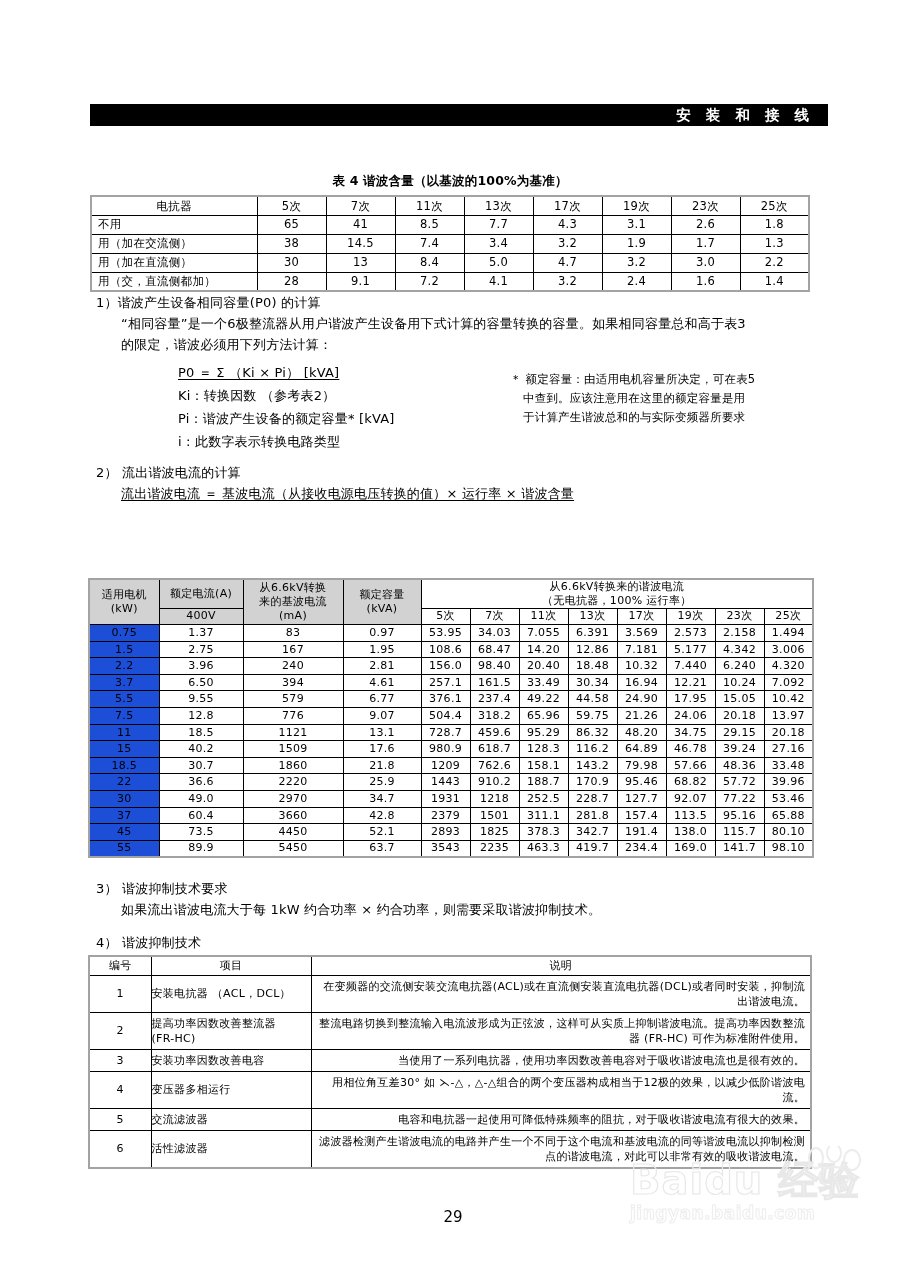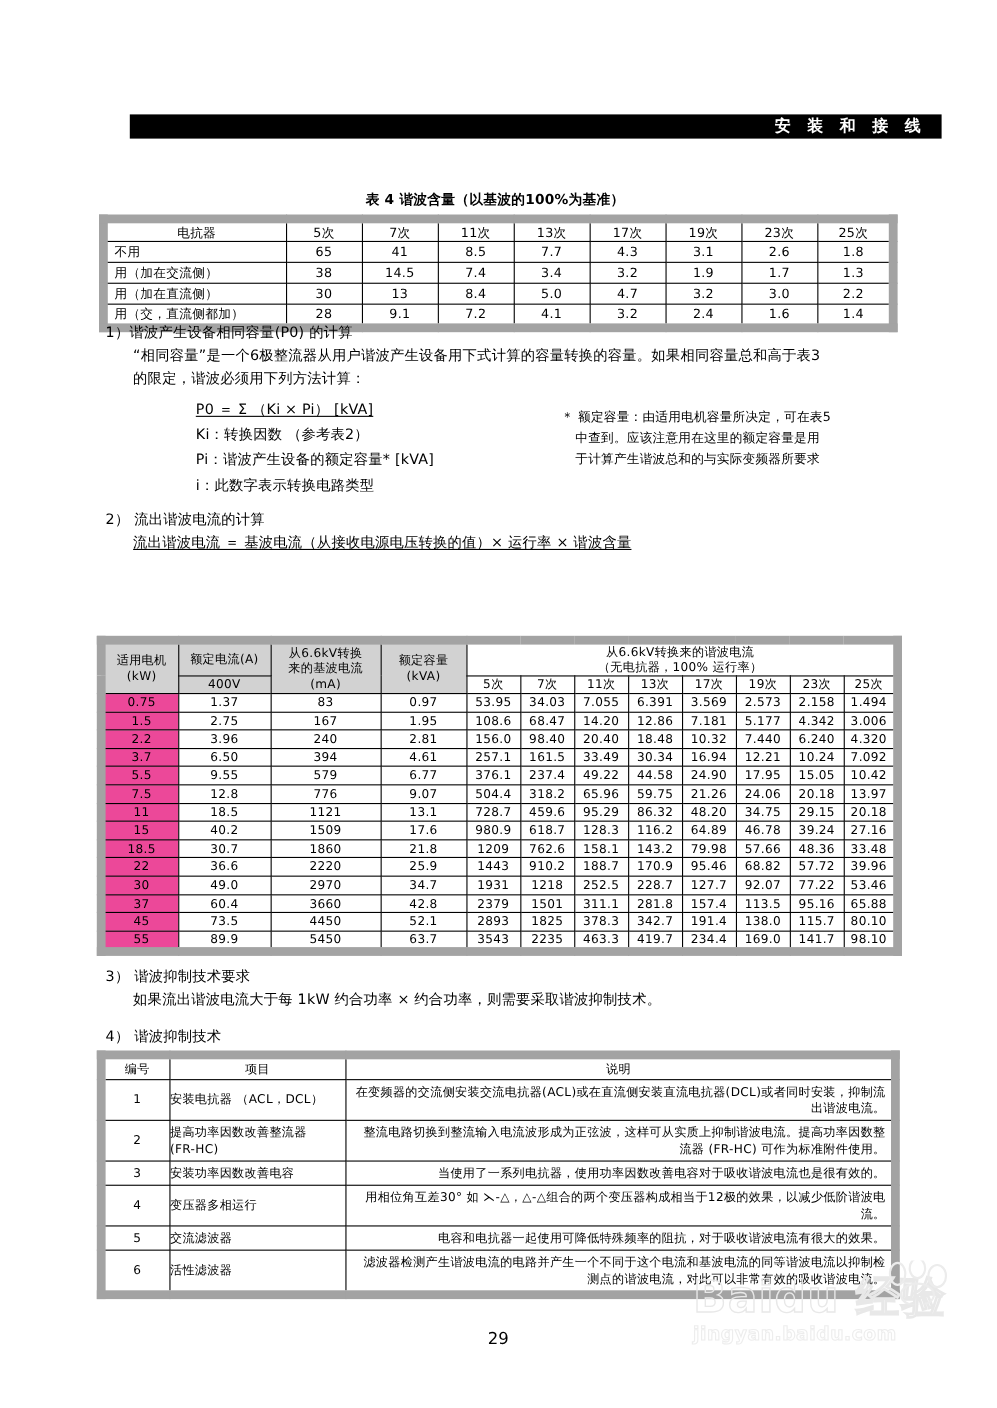--- a/index.html
+++ b/index.html
@@ -20,21 +20,20 @@
   
   .header-bar {
     position: absolute;
     left: 90px; top: 104px;
     width: 738px; height: 22px;
     background: #000000;
     display: flex;
     align-items: center;
     justify-content: flex-end;
     padding-right: 14px;
-    margin-left: 28px;
   }
   .header-bar .title {
     color: #ffffff;
     font-size: 14.5px;
     font-weight: bold;
     letter-spacing: 5px;
     line-height: 1;
   }
 
   
@@ -52,21 +51,21 @@
   }
   .tbl td, .tbl th {
     border: 1px solid #000;
     padding: 1px 3px;
     text-align: center;
     font-weight: normal;
     line-height: 1.25;
     vertical-align: middle;
     letter-spacing: 0.3px;
   }
-  .tbl.outer { border: 8px solid #a3a3a3; }
+  .tbl.outer { border: 2px solid #a3a3a3; }
 
   
   #table4-wrap { position: absolute; left: 90px; top: 173px; width: 720px; }
   #table4 { width: 720px; }
   #table4 td { height: 19px; font-size: 11.5px; }
   #table4 td.lbl { text-align: left; padding-left: 6px; }
 
   
   .txt {
     position: absolute;
@@ -90,21 +89,21 @@
   .bdot { display:inline-block; width: 11px; }
 
   #cap5 { position: absolute; left: 90px; top: 556px; width: 720px; }
 
   
   #table5-wrap { position: absolute; left: 88px; top: 578px; width: 722px; }
   #table5 { width: 722px; font-size: 11px; }
   #table5 td { height: 16.6px; padding: 0 2px; }
   #table5 th { height: 16.6px; padding: 0 2px; font-weight: normal; }
   #table5 .hd { background: #d2d2d2; }
-  #table5 .rowhd { background: #ec4899; }
+  #table5 .rowhd { background: #1d4ed8; }
 
   
   #sec3-head { left: 96px; top: 878px; }
   #sec3-body { left: 121px; top: 899px; }
   #sec4-head { left: 96px; top: 932px; }
 
   
   #table6-wrap { position: absolute; left: 88px; top: 955px; width: 722px; }
   #table6 { width: 722px; font-size: 11px; }
   #table6 td { padding: 3px 5px; line-height: 15px; vertical-align: middle; }

